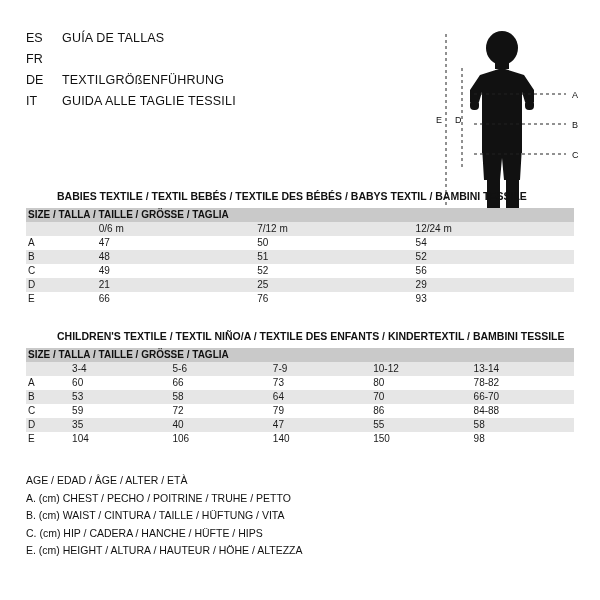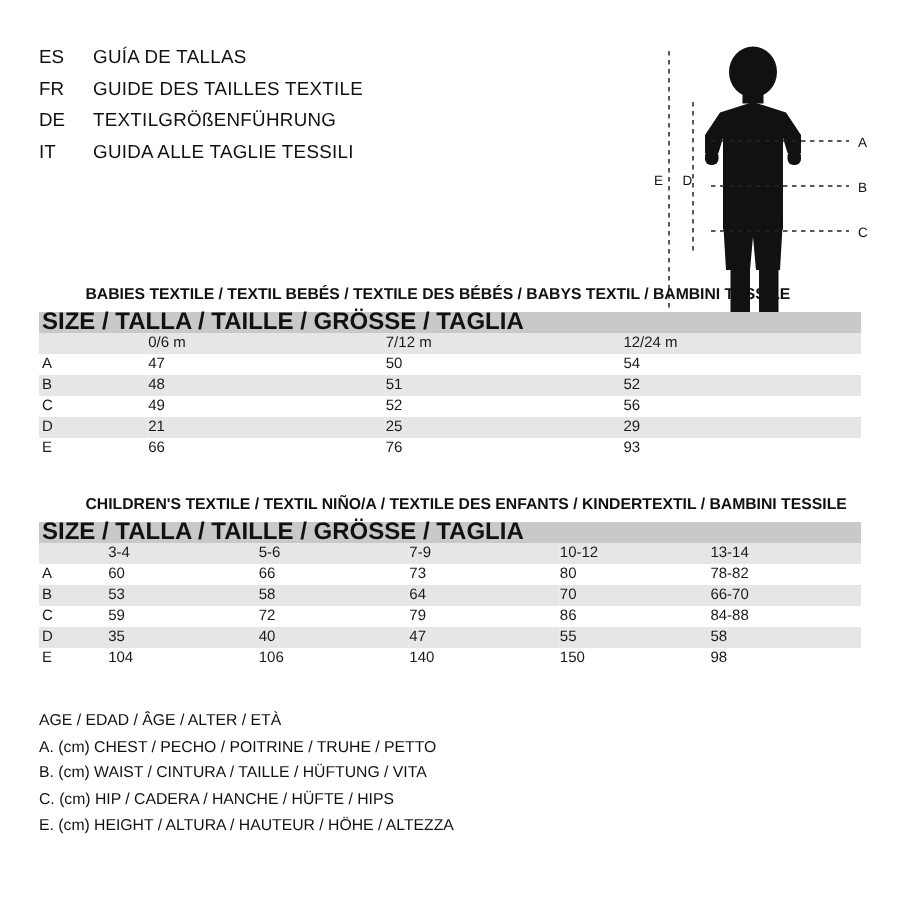--- a/index.html
+++ b/index.html
@@ -79,21 +79,21 @@
   table td, table th {
     padding: 0;
     height: 14px;
     line-height: 14px;
     text-align: left;
     font-weight: normal;
   }
   .hdr-row td {
     background: #c9c9c9;
     font-weight: bold;
-    font-size: 16px;
+    font-size: 10px;
     color: #111;
   }
   .sub-row td {
     background: #e6e6e6;
   }
   .row-alt td {
     background: #e6e6e6;
   }
   .row-plain td {
     background: #ffffff;
@@ -119,21 +119,20 @@
 
 <div class="page">
 
   <div class="titles">
     <div class="title-row">
       <span class="title-lang">ES</span>
       <span class="title-text">GUÍA DE TALLAS</span>
     </div>
     <div class="title-row">
       <span class="title-lang">FR</span>
-      <span class="title-text">GUIDE DES TAILLES TEXTILE</span>
     </div>
     <div class="title-row">
       <span class="title-lang">DE</span>
       <span class="title-text">TEXTILGRÖßENFÜHRUNG</span>
     </div>
     <div class="title-row">
       <span class="title-lang">IT</span>
       <span class="title-text">GUIDA ALLE TAGLIE TESSILI</span>
     </div>
   </div>

